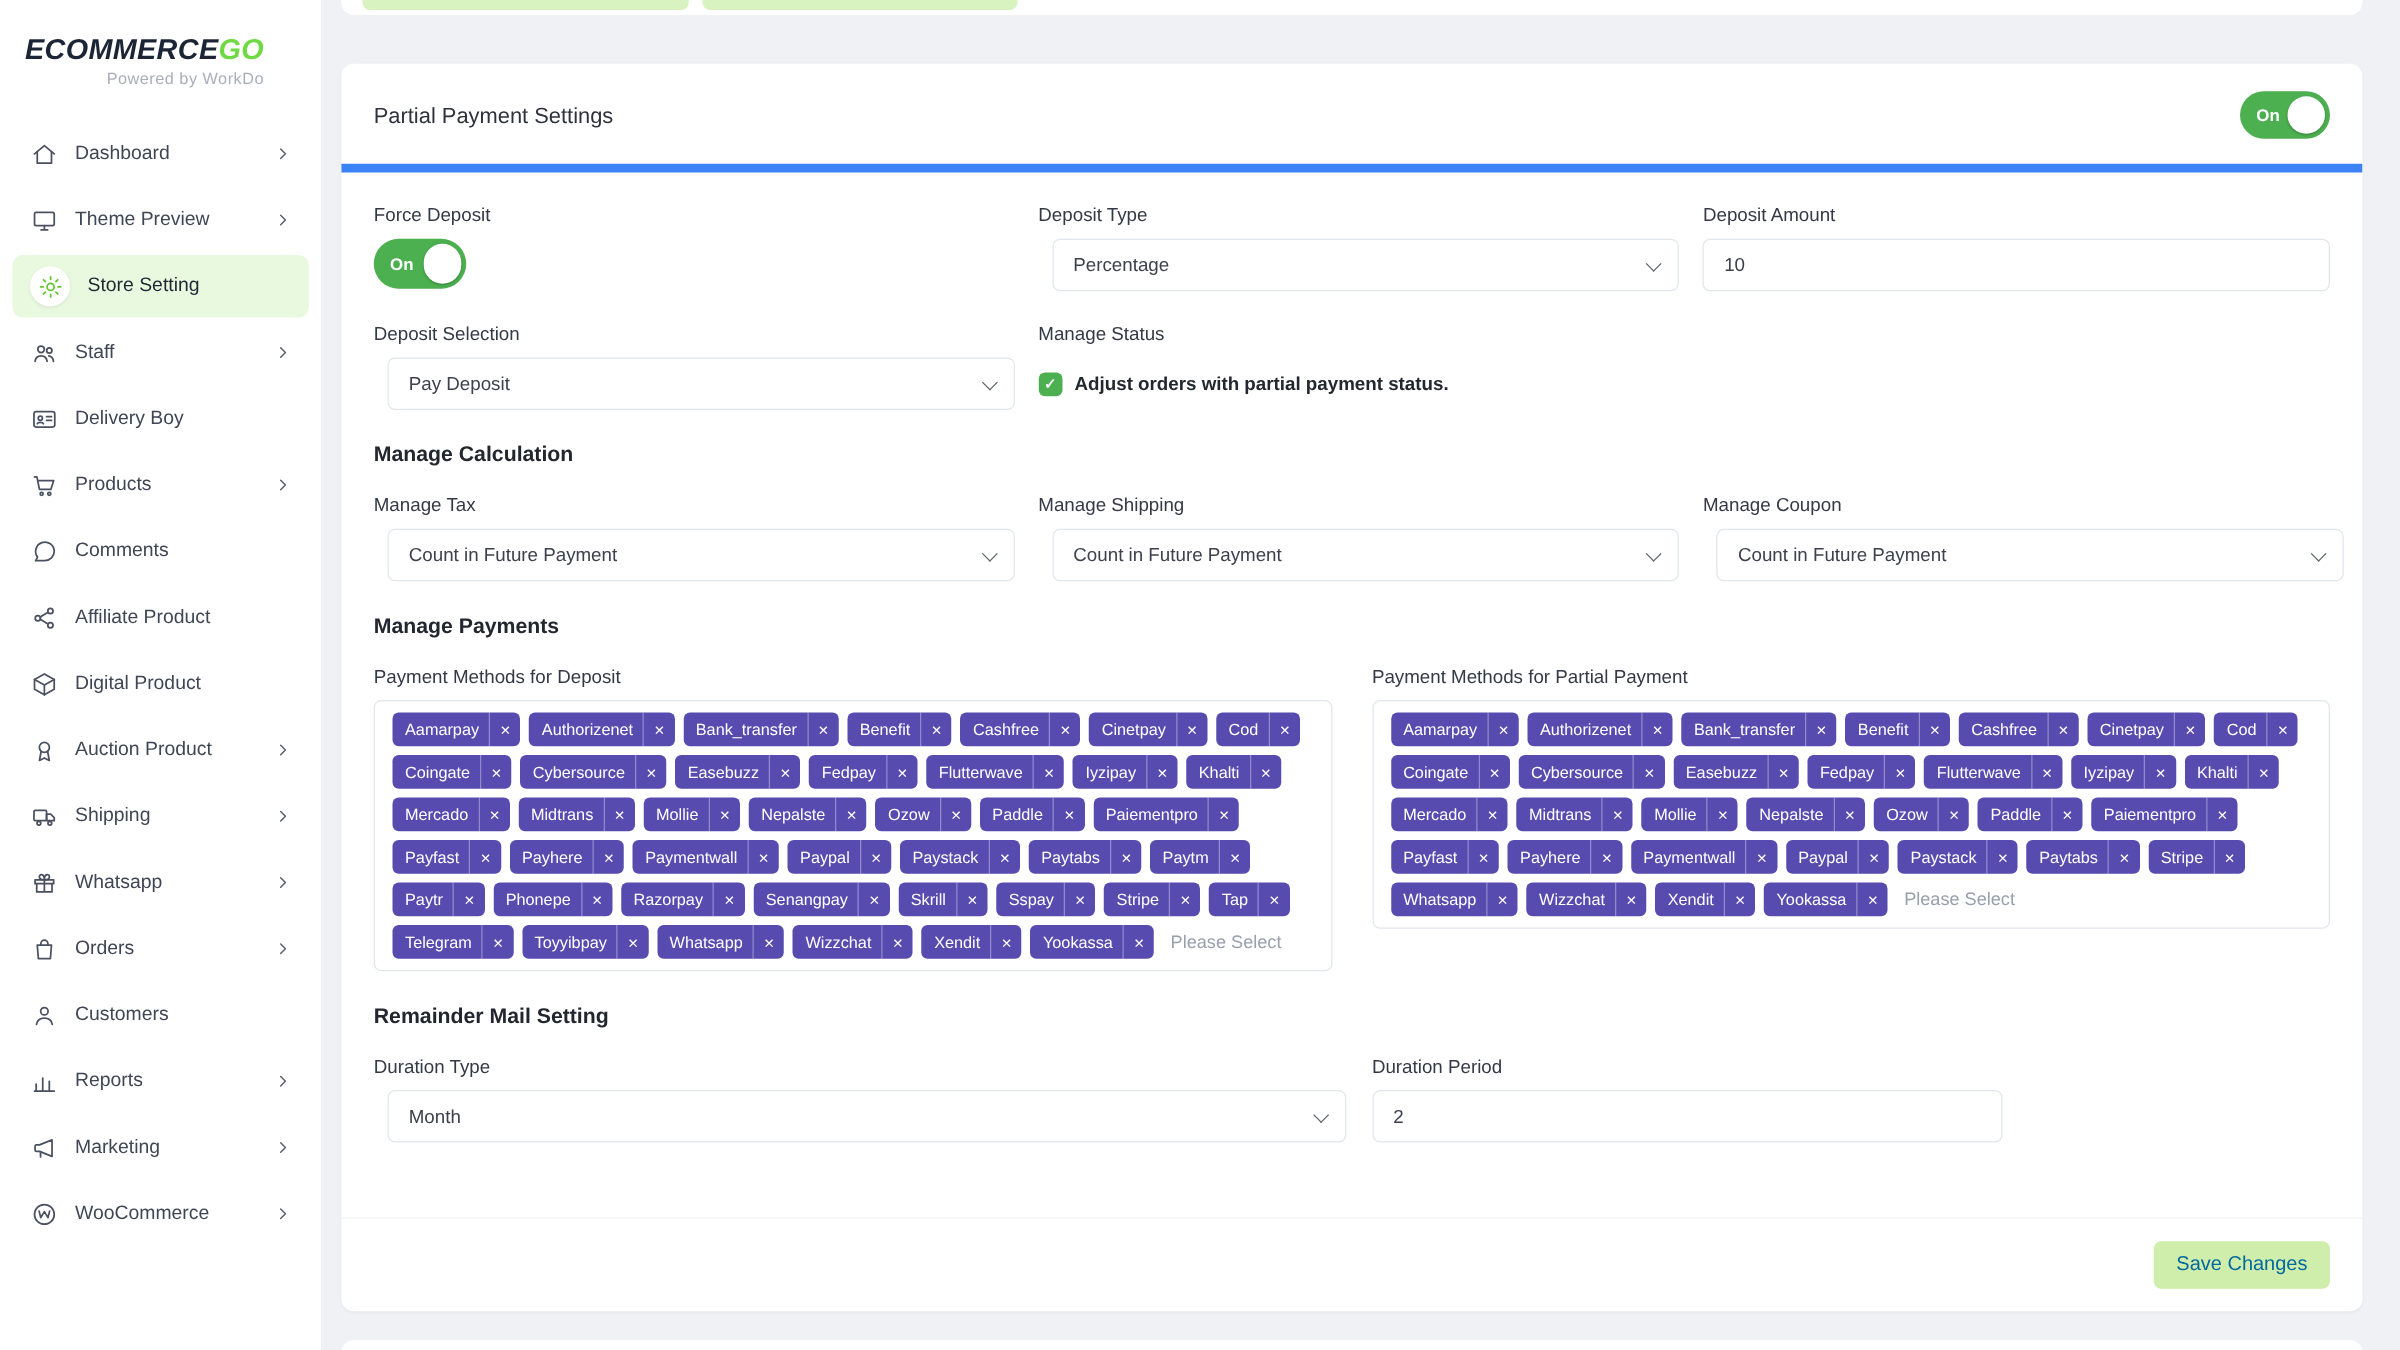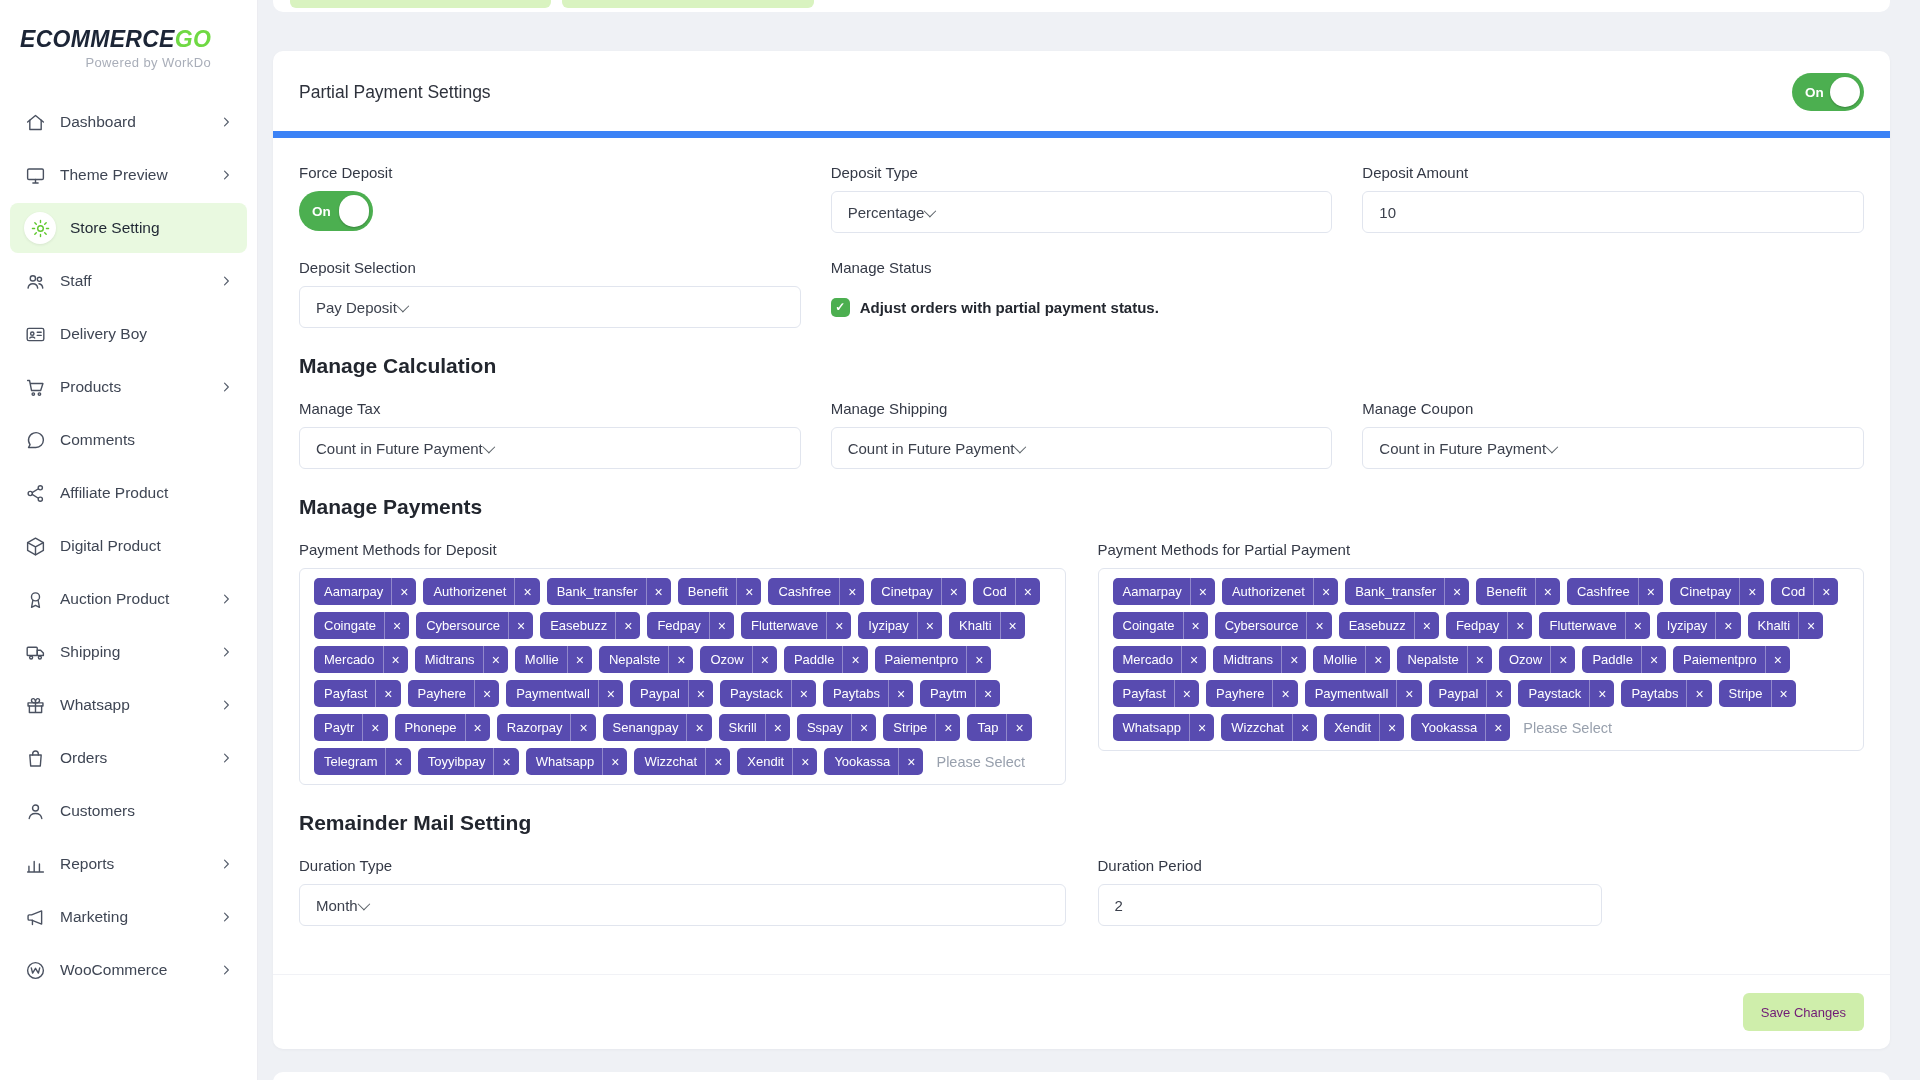--- a/index.html
+++ b/index.html
@@ -39,41 +39,41 @@
   .toggle { position:relative; display:inline-flex; align-items:center; background:#4caf50; border-radius:20px; height:38px; width:72px; color:#fff; font-size:13.5px; font-weight:600; padding-left:13px; cursor:pointer; flex:none; }
   .toggle .knob { position:absolute; right:4px; top:4px; bottom:4px; width:30px; background:#fff; border-radius:15px; box-shadow:0 1px 2px rgba(0,0,0,.25); }
   .toggle.big { height:40px; width:74px; }
 
   .card-body { padding:26px 26px 0; }
   .grid3 { display:grid; grid-template-columns:repeat(3,1fr); column-gap:30px; margin-bottom:26px; }
   .grid2 { display:grid; grid-template-columns:1fr 1fr; column-gap:32px; margin-bottom:26px; }
   .field label { display:block; font-size:15px; color:#343946; margin-bottom:10px; }
 
   .select, .input { height:42px; width:100%; border:1px solid #e1e5ee; border-radius:6px; background:#fff; font-size:15px; color:#3c414d; }
-  .select { display:flex; align-items:center; padding:10px 16px; cursor:pointer; }
+  .select { display:flex; align-items:center; justify-content:space-between; padding:10px 16px; cursor:pointer;margin-left:11px; }
   .chev { width:9px; height:9px; border-right:1.8px solid #596066; border-bottom:1.8px solid #596066; transform:rotate(45deg) translateY(-2px); flex:none; }
   .input { padding:0 16px; font-family:"Liberation Sans", sans-serif; outline:none; }
   .input.short { width:504px; }
 
   .check-row { display:flex; align-items:center; gap:10px; height:42px; }
   .checkbox { width:19px; height:19px; background:#4caf50; border-radius:5px; display:grid; place-items:center; color:#fff; cursor:pointer; flex:none; }
   .checkbox::after { content:"✓"; font-size:12px; font-weight:700; }
   .check-label { font-size:15px; font-weight:700; color:#23272f; }
 
-  h3.section { font-size:21px; font-weight:700; color:#22262e; margin:2px 0 22px; }
+  h3.section { font-size:17px; font-weight:700; color:#22262e; margin:2px 0 22px; }
 
   .tagbox { border:1px solid #e1e5ee; border-radius:6px; padding:9px 14px; display:flex; flex-wrap:wrap; gap:7px; align-content:flex-start; cursor:pointer; min-height:60px;text-align:center; }
   .chip { background:#584bb0; color:#fff; border-radius:5px; display:inline-flex; align-items:center; font-size:13px; height:27px; padding-left:10px; }
   .chip-label { padding-right:8px; white-space:nowrap; }
   .chip-div { width:1px; align-self:stretch; background:rgba(255,255,255,.35); }
   .chip-x { padding:0 8px; font-size:14px; cursor:pointer; }
   .chip-ph { color:#98a0ad; font-size:14.5px; align-self:center; padding-left:6px; }
 
   .card-foot { margin-top:auto; border-top:1px solid #f1f2f6; padding:18px 26px; display:flex; justify-content:flex-end; }
-  .save { background:#cfeeab; color:#701a75; border:none; border-radius:6px; height:38px; padding:0 18px; font-size:13px; font-family:"Liberation Sans", sans-serif; cursor:pointer; }
+  .save { background:#cfeeab; color:#0369a1; border:none; border-radius:6px; height:38px; padding:0 18px; font-size:16px; font-family:"Liberation Sans", sans-serif; cursor:pointer; }
 
   .bottom-sliver { margin-top:23px; height:20px; background:#fff; border-radius:10px 10px 0 0; }
 </style>
 </head>
 <body>
 
 <div class="app">
 
   <aside class="sidebar">
     <div class="logo">

